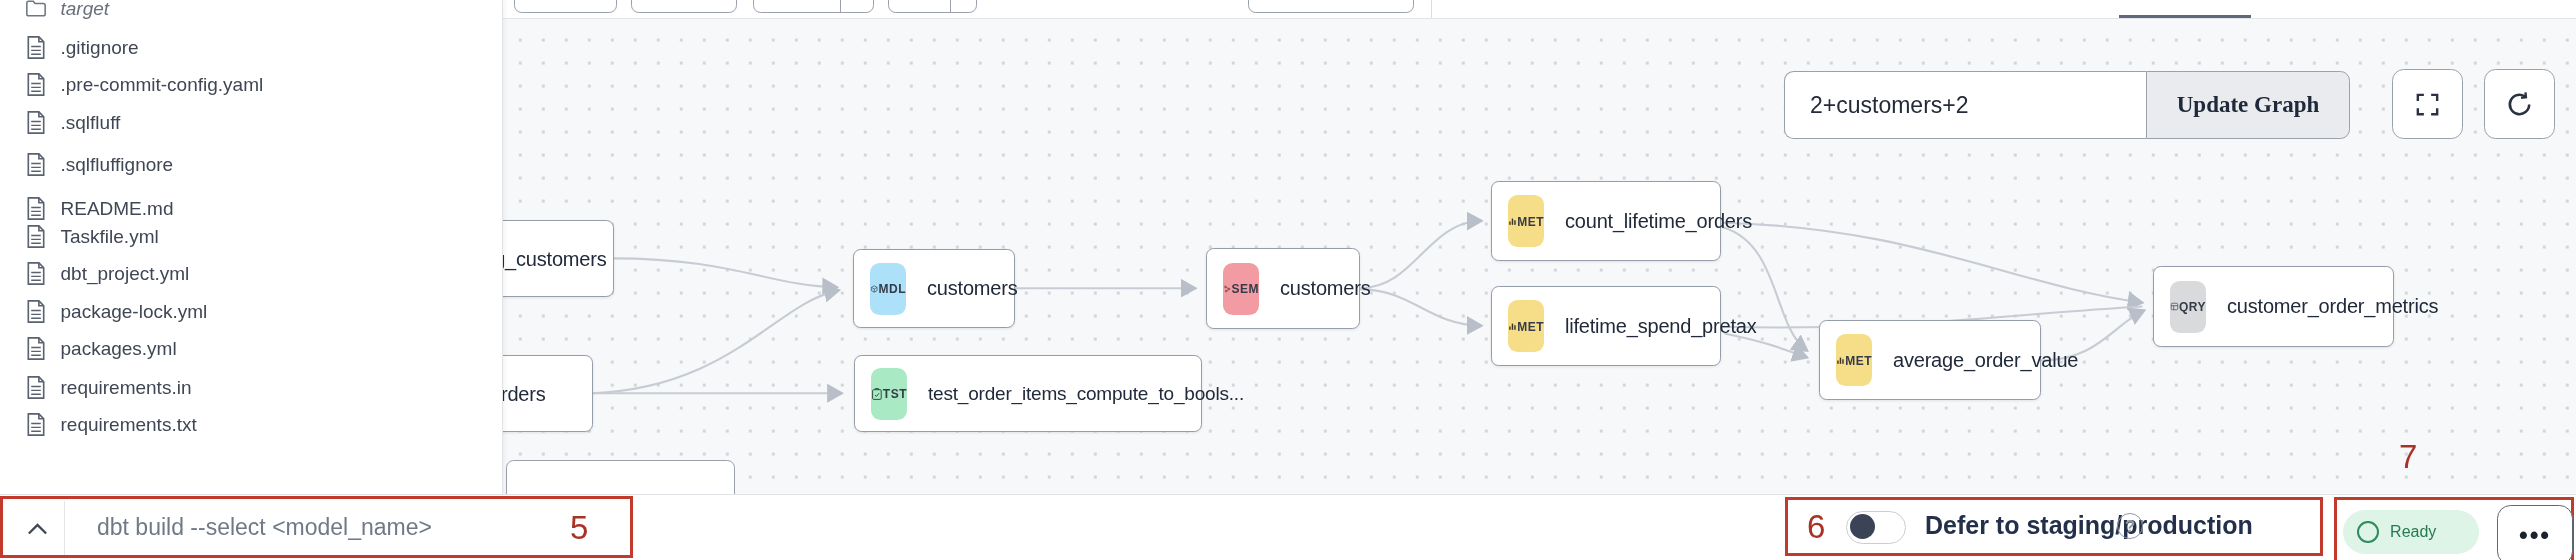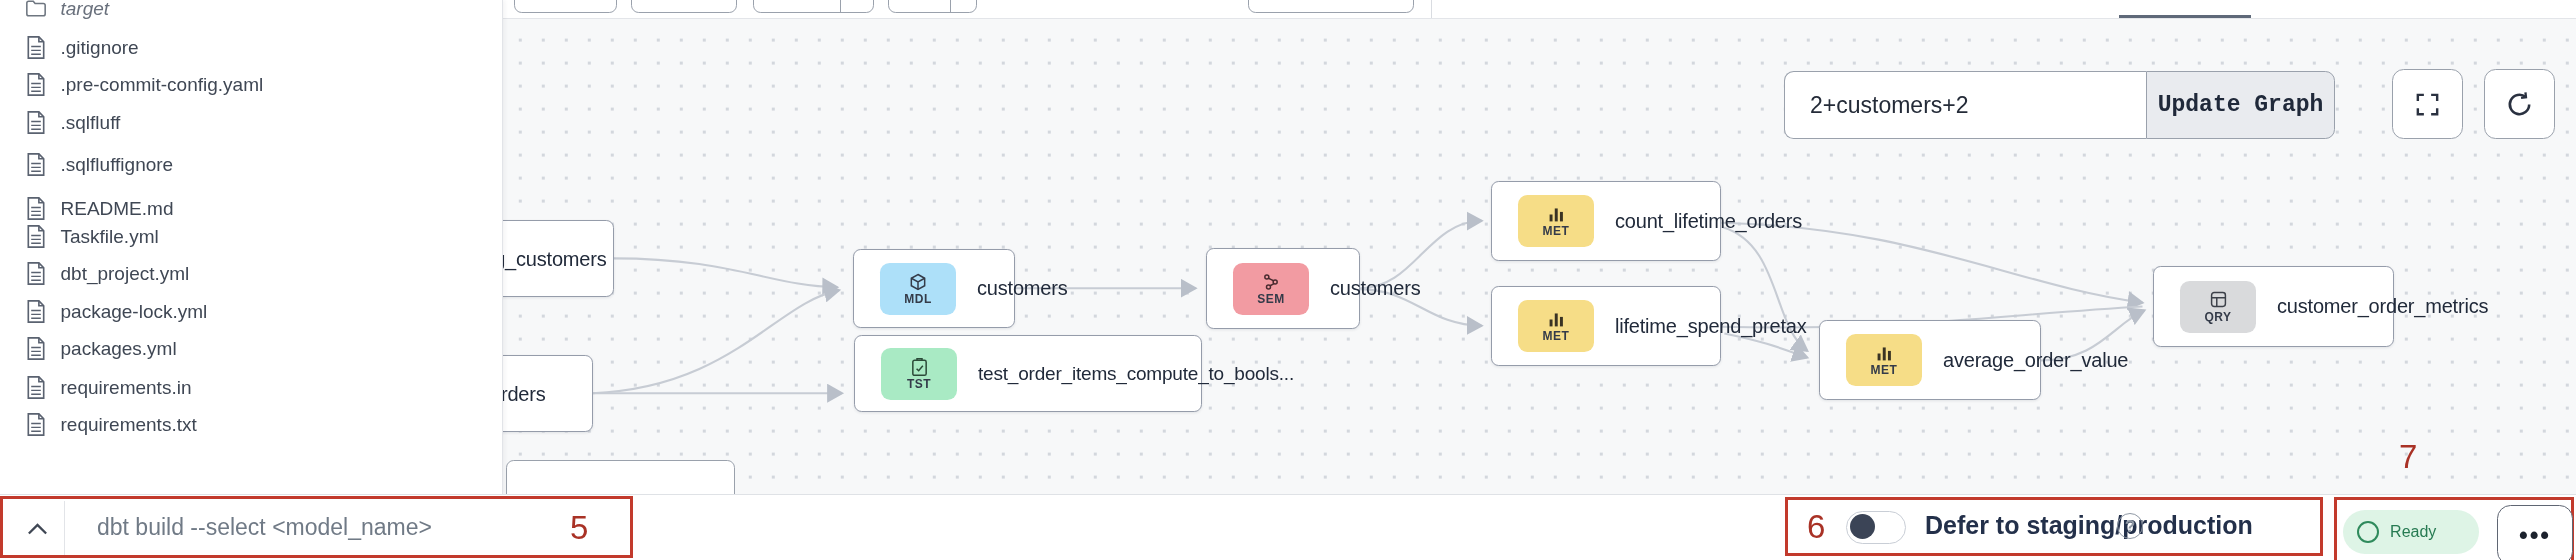--- a/index.html
+++ b/index.html
@@ -26,34 +26,34 @@
     border-right:1px solid #e2e4e8; z-index:5; box-shadow:1.9px 0 3.9px rgba(30,40,60,.05); }
   .tree-row { position:absolute; left:25px; height:33px; display:flex; align-items:center; gap:13.5px; cursor:pointer; }
   .tree-row .fname { font-size:19px; color:#3f4754; font-weight:500; white-space:nowrap; }
   .tree-row.folder .fname { font-style:italic; color:#69707c; }
   .ficon { width:22px; height:25px; flex:0 0 auto; }
 
   
   .dag-node { position:absolute; background:#ffffff; border:1.5px solid #959caa; border-radius:7.7px;
     box-shadow:0 1px 2.9px rgba(25,35,55,.10); z-index:2; display:flex; align-items:center; cursor:pointer; }
   .dag-node .nlabel { font-size:20px; color:#212a3a; font-weight:500; letter-spacing:-0.2px; white-space:nowrap; }
-  .chip { width:76px; height:52px; border-radius:9.6px; margin-left:26px; margin-right:21px;
-    display:flex; flex-direction:column; align-items:center; justify-content:center; flex:0 0 auto; }
+  .chip { width:36px; height:52px; border-radius:9.6px; margin-left:16px; margin-right:21px;
+    display:flex; flex-direction:row; align-items:center; justify-content:center; flex:0 0 auto; }
   .chip .code { font-size:12px; font-weight:700; color:#343b49; letter-spacing:0.5px; line-height:1; margin-top:1.9px; }
   .chip svg { display:block; }
   .cutlabel { position:absolute; top:50%; transform:translateY(-50%); }
 
   #edges { position:absolute; left:0; top:0; z-index:1; pointer-events:none; }
 
   
   .graph-controls { position:absolute; top:71px; left:1784px; z-index:4; display:flex; align-items:flex-start; height:68px; }
   .selector-input { width:362px; height:68px; border:1.5px solid #9aa1ac; border-right:none; border-radius:9.6px 0 0 9.6px;
     background:#fff; font-size:23px; color:#242b38; padding:0 25px; outline:none; font-family:"Liberation Sans",sans-serif; }
-  .update-btn { width:189px; height:68px; border:1.5px solid #9aa1ac; border-radius:0 9.6px 9.6px 0; background:#e9ebef;
-    font-size:23px; font-weight:600; color:#20293a; cursor:pointer; font-family:Liberation Mono, monospace; }
+  .update-btn { width:204px; height:68px; border:1.5px solid #9aa1ac; border-radius:0 9.6px 9.6px 0; background:#e9ebef;
+    font-size:23px; font-weight:600; color:#20293a; cursor:pointer; font-family:Liberation Serif, serif; }
   .sq-btn { position:absolute; top:69px; width:71px; height:70px; background:#fff; border:1.5px solid #9aa1ac;
     border-radius:11.6px; z-index:4; display:flex; align-items:center; justify-content:center; cursor:pointer; }
 
   
   .bottom-bar { position:absolute; left:0; top:494px; width:2576px; height:66px; background:#ffffff;
     border-top:1px solid #dfe2e6; z-index:6; }
   .chev-btn { position:absolute; left:17.3px; top:15.4px; width:40px; height:37px; background:transparent; border:none;
     display:flex; align-items:center; justify-content:center; cursor:pointer; }
   .cmd-divider { position:absolute; left:64px; top:5.8px; width:1px; height:54px; background:#e2e4e8; }
   .cmd-input { position:absolute; left:89px; top:7.7px; width:405px; height:50px; border:none; outline:none;
@@ -135,21 +135,21 @@
     <div class="chip" style="background:#ade0f9;">
       <svg width="20" height="20" viewBox="0 0 24 24" fill="none" stroke="#343b49" stroke-width="1.8">
         <path d="M12 3 L20 7.5 L20 16.5 L12 21 L4 16.5 L4 7.5 Z"></path>
           <path d="M4 7.5 L12 12 L20 7.5 M12 12 L12 21"></path>
       </svg>
       <span class="code">MDL</span>
     </div>
     <span class="nlabel">customers</span>
   </div>
 
-  <div class="dag-node" style="left:854px; top:335px; width:348px; height:77px;justify-content:space-between;">
+  <div class="dag-node" style="left:854px; top:355px; width:348px; height:77px;justify-content:space-between;">
     <div class="chip" style="background:#a9eac4;">
       <svg width="19" height="20" viewBox="0 0 22 24" fill="none" stroke="#2b4a38" stroke-width="1.8">
         <rect x="3" y="4" width="16" height="18" rx="2"></rect>
           <path d="M8 4 L8 2 L14 2 L14 4"></path>
           <path d="M7.5 14 L10 16.5 L15 10.5"></path>
       </svg>
       <span class="code">TST</span>
     </div>
     <span class="nlabel" style="font-size:19px;">test_order_items_compute_to_bools...</span>
   </div>

